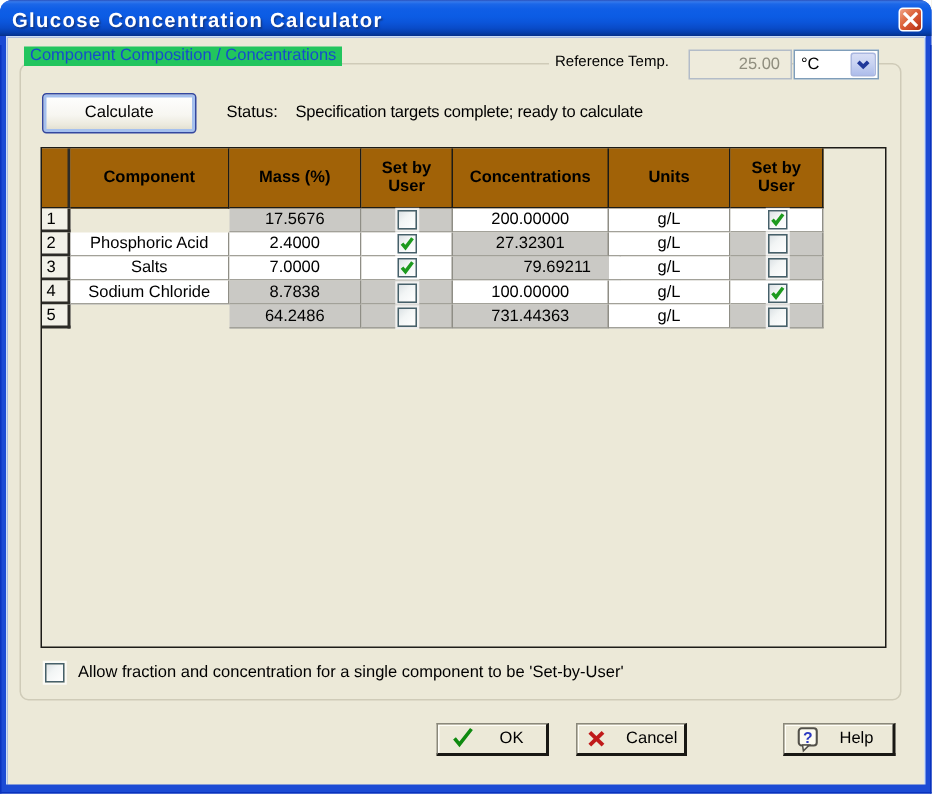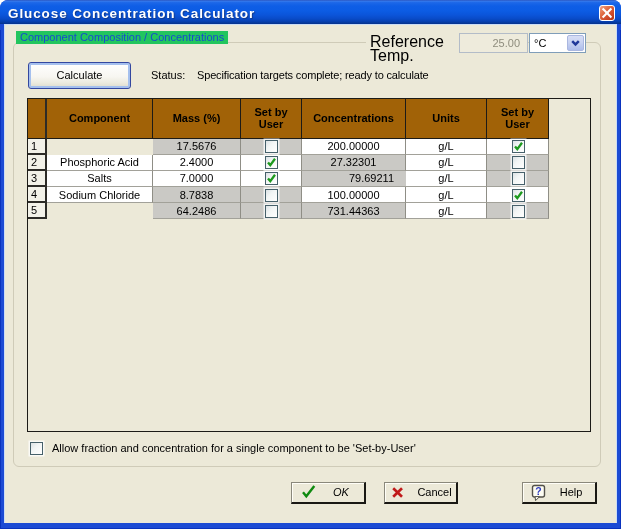--- a/index.html
+++ b/index.html
@@ -18,21 +18,21 @@
   .paleR{position:absolute;left:616px;top:24px;width:1px;height:499px;background:#cbddf6;}
   .client{position:absolute;left:5px;top:25px;width:611px;height:498px;background:#ece9d8;}
   .closeb{position:absolute;left:599px;top:5px;width:16px;height:16px;border:1px solid #fff;
           border-radius:3px;box-sizing:border-box;
           background:linear-gradient(135deg,#f0a58c 0%,#e3774f 30%,#d95b36 50%,#ca4526 75%,#ad300f 100%);}
   .fs{position:absolute;left:13px;top:42px;width:588px;height:425px;box-sizing:border-box;
       border:1px solid #cfcbb8;border-radius:6px;}
   .leg1{position:absolute;left:16px;top:31px;height:13px;line-height:13px;background:#22c55e;
         padding:0 4px;color:#164ccc;font-size:11px;}
   .leg2{position:absolute;left:366px;top:35px;width:94px;height:14px;line-height:14px;
-        background:#ece9d8;padding-left:4px;box-sizing:border-box;color:#000;font-size:16px;}
+        background:#ece9d8;padding-left:4px;box-sizing:border-box;color:#000;font-size:10px;}
   .tbox{position:absolute;left:459px;top:33px;width:69px;height:20px;box-sizing:border-box;
         border:1px solid #b3bcc8;background:#eeebdc;color:#8f8d7e;font-size:11px;
         text-align:right;padding-right:7px;line-height:18px;}
   .combo{position:absolute;left:529px;top:33px;width:57px;height:20px;box-sizing:border-box;
          border:1px solid #7f9db9;background:#fff;}
   .combotxt{position:absolute;left:4px;top:0;height:18px;line-height:18px;font-size:11px;color:#000;}
   .combobtn{position:absolute;right:1px;top:1px;width:17px;height:16px;border-radius:2px;
             background:linear-gradient(180deg,#d8def5 0%,#c9d3f2 45%,#bac7ee 75%,#aebdeb 100%);
             border:1px solid #aab7e0;box-sizing:border-box;}
   .calc{position:absolute;left:28px;top:62px;width:103px;height:27px;box-sizing:border-box;
@@ -192,21 +192,21 @@
       </div>
     </div>
 
   <div class="cb" style="position:absolute;left:30px;top:442px;"></div>
   <span class="lbl" style="left:52px;top:442px;">Allow fraction and concentration for a single component to be 'Set-by-User'</span>
 
   <div class="btn" style="left:291px;width:75px;">
     <svg width="17" height="16" viewBox="0 0 17 16" style="position:absolute;left:8px;top:1px;">
       <polyline points="3,8.3 6.3,12.3 14.3,2" fill="none" stroke="#0f8a10" stroke-width="2.4"></polyline>
     </svg>
-    <span class="btxt" style="left:30px;right:4px;font-style:italic;">OK</span>
+    <span class="btxt" style="left:30px;right:4px;">OK</span>
   </div>
   <div class="btn" style="left:384px;width:74px;">
     <svg width="16" height="16" viewBox="0 0 16 16" style="position:absolute;left:5px;top:2px;">
       <line x1="3.2" y1="3.2" x2="12" y2="11.8" stroke="#c01a1a" stroke-width="2.6"></line>
       <line x1="12" y1="3.2" x2="3.2" y2="11.8" stroke="#c01a1a" stroke-width="2.6"></line>
     </svg>
     <span class="btxt" style="left:30px;right:2px;">Cancel</span>
   </div>
   <div class="btn" style="left:522px;width:75px;">
     <svg width="18" height="18" viewBox="0 0 18 18" style="position:absolute;left:8px;top:1px;">

